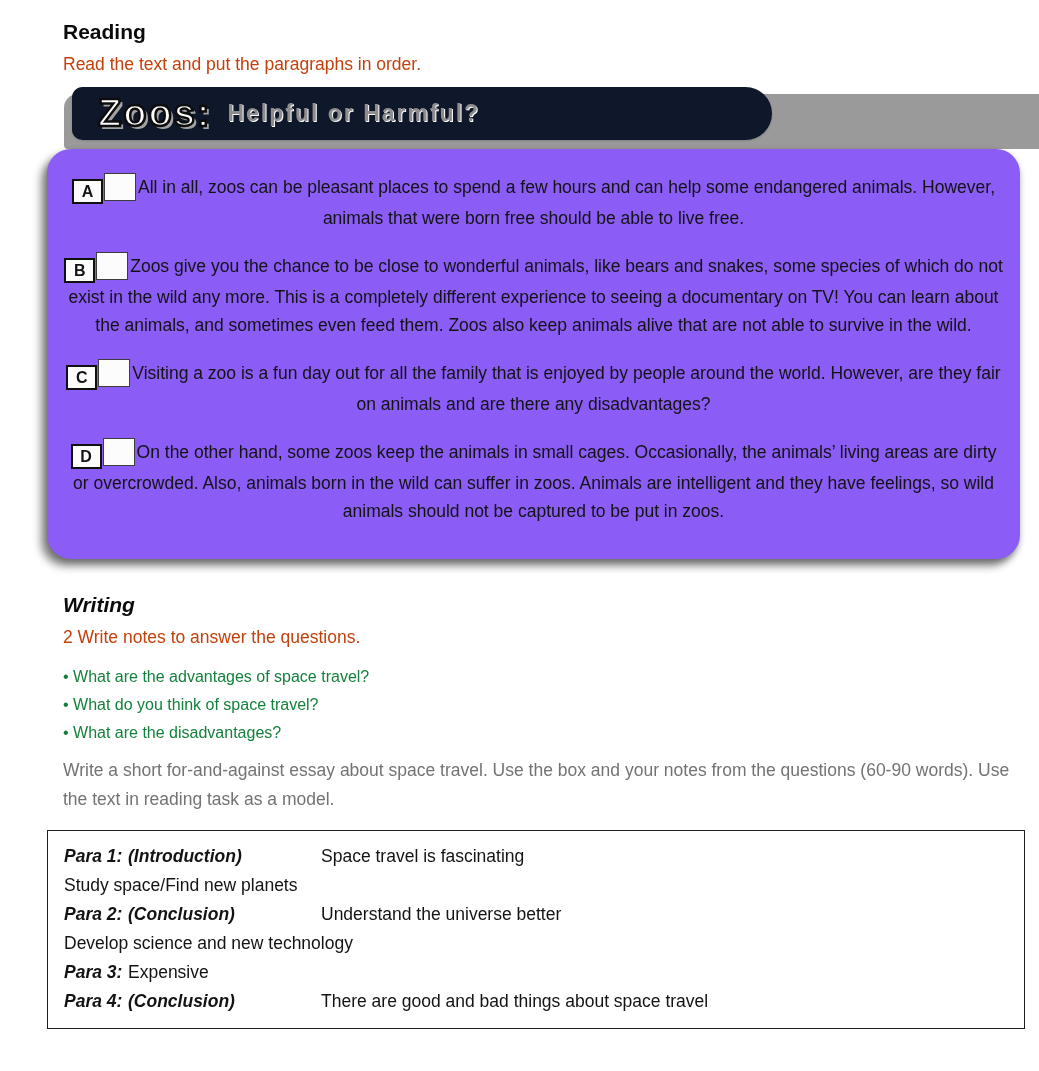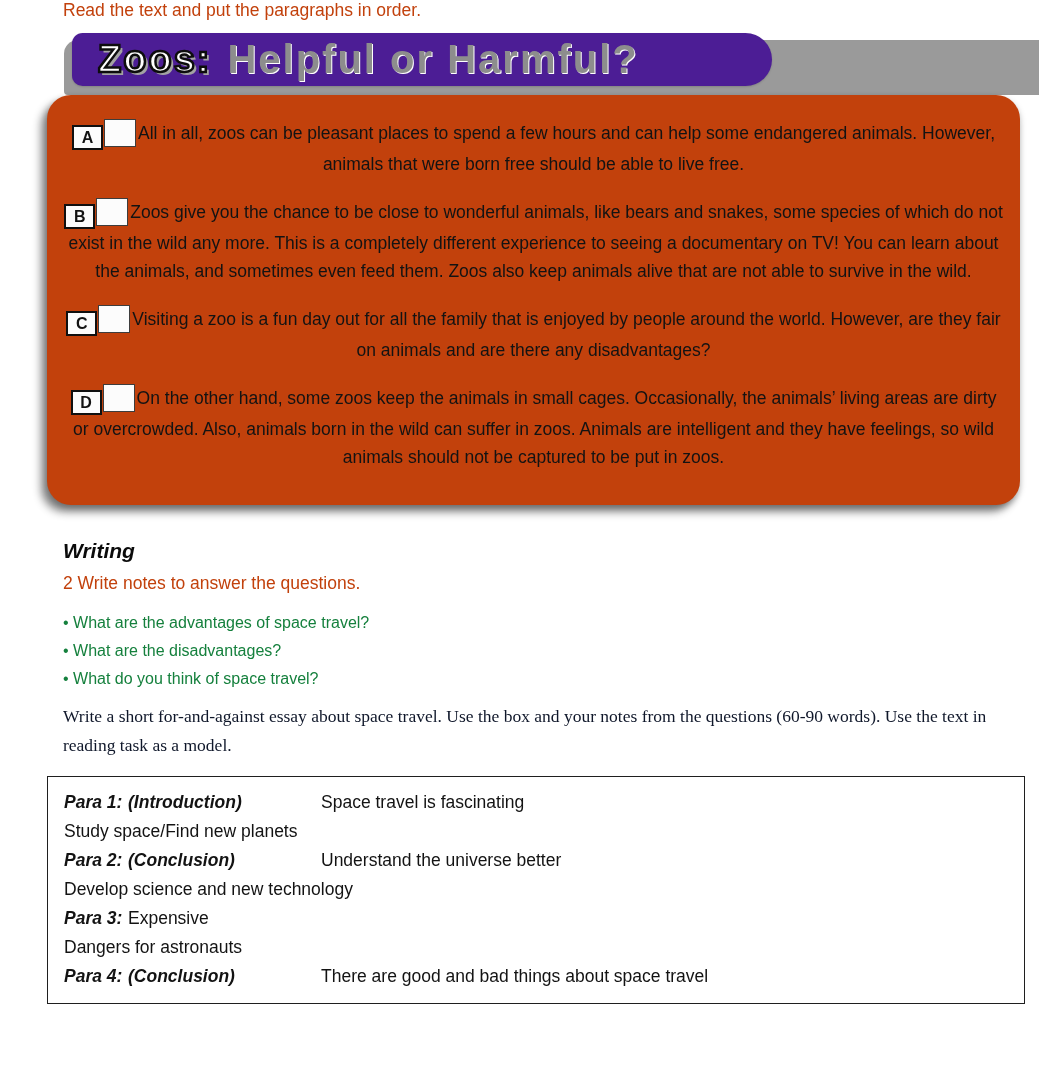--- a/index.html
+++ b/index.html
@@ -19,39 +19,39 @@
   }
 
   
   .zoos-header{position:relative;height:62px;margin-top:12px;}
   .shadow-band{
     position:absolute;left:64px;right:0;top:7px;height:55px;
     background:#9a9a9a;border-top-left-radius:14px;border-bottom-left-radius:4px;
   }
   .title-banner{
     position:absolute;left:72px;top:0;width:700px;height:53px;
-    background:#4c1d95;border-radius:12px 30px 30px 12px;
+    background:#0f172a;border-radius:12px 30px 30px 12px;
     display:flex;align-items:center;padding-left:26px;box-sizing:border-box;
     box-shadow:0 1px 2px rgba(0,0,0,0.15);
   }
   .title-zoos{
     font-size:38px;font-weight:800;letter-spacing:2px;color:#ffffff;
     -webkit-text-stroke:2.5px #0d0d0d;
     text-shadow:3px 3px 0 #a3a3a3;
     margin-right:16px;
   }
   .title-rest{
-    font-size:40px;font-weight:800;letter-spacing:2px;color:#8d8d8d;
+    font-size:23px;font-weight:800;letter-spacing:2px;color:#8d8d8d;
     text-shadow:1px 1px 0 #ffffff;
   }
 
   
   .reading-panel{
     margin:0 19px 0 47px;
-    background:#c2410c;
+    background:#8b5cf6;
     border-radius:24px;
     padding:24px 14px 14px;
     box-shadow:-6px 7px 8px rgba(0,0,0,0.45), 0 3px 6px rgba(0,0,0,0.25);
     position:relative;
   }
   .para{
     text-align:center;font-size:17.5px;line-height:1.6;color:#131313;
     margin:0 0 20px 0;
   }
   .label-box{
@@ -68,41 +68,41 @@
 
   
   .writing-heading{margin-top:34px;font-style:italic;}
   .bullet-list{
     list-style:none;margin:20px 0 4px 63px;padding:0;
     font-size:16px;color:#15803d;
   }
   .bullet-list li{margin-bottom:10px;}
   .bullet-list li::before{content:"• ";}
   .essay-prompt{
-    font-size:17.5px;line-height:1.65;color:#0f172a;
+    font-size:17.5px;line-height:1.65;color:#737373;
     margin:14px 26px 16px 63px;
-    font-family:Liberation Serif, serif;
   }
 
   
   .plan-box{
     border:1.4px solid #1f1f1f;
     margin:4px 14px 8px 47px;
     padding:11px 16px 12px;
     font-size:17.5px;color:#131313;
   }
   .plan-row{line-height:29px;}
   .para-row{display:grid;grid-template-columns:64px 193px 1fr;}
   .plan-label,.plan-type{font-weight:700;font-style:italic;}
 </style>
 </head>
 <body>
 
 <div class="page">
 
+  <h1 class="section-heading">Reading</h1>
   <p class="instruction">Read the text and put the paragraphs in order.</p>
 
   <div class="zoos-header">
     <div class="shadow-band"></div>
     <div class="title-banner">
       <span class="title-zoos">Zoos:</span>
       <span class="title-rest">Helpful or Harmful?</span>
     </div>
   </div>
 
@@ -124,22 +124,22 @@
       <span class="label-box">D</span><span class="answer-box"></span><span class="para-text">On the other hand, some zoos keep the animals in small cages. Occasionally, the animals’ living areas are dirty or overcrowded. Also, animals born in the wild can suffer in zoos. Animals are intelligent and they have feelings, so wild animals should not be captured to be put in zoos.</span>
     </div>
 
   </div>
 
   <h1 class="section-heading writing-heading">Writing</h1>
   <p class="instruction">2 Write notes to answer the questions.</p>
 
   <ul class="bullet-list">
     <li>What are the advantages of space travel?</li>
+    <li>What do you think of space travel?</li>
     <li>What are the disadvantages?</li>
-    <li>What do you think of space travel?</li>
   </ul>
 
   <p class="essay-prompt">Write a short for-and-against essay about space travel. Use the box and your notes from the questions (60-90 words). Use the text in reading task  as  a model.</p>
 
   <div class="plan-box">
 
     <div class="plan-row para-row">
       <span class="plan-label">Para 1:</span>
       <span class="plan-type">(Introduction)</span>
       <span class="plan-value">Space travel is fascinating</span>
@@ -157,23 +157,20 @@
 
     <div class="plan-row note-row">
       <span>Develop science and new technology</span>
     </div>
 
     <div class="plan-row para-row">
       <span class="plan-label">Para 3:</span>
       <span class="plan-value">Expensive</span>
     </div>
 
-    <div class="plan-row note-row">
-      <span>Dangers for astronauts</span>
-    </div>
 
     <div class="plan-row para-row">
       <span class="plan-label">Para 4:</span>
       <span class="plan-type">(Conclusion)</span>
       <span class="plan-value">There are good and bad things about space travel</span>
     </div>
 
   </div>
 
 </div>

